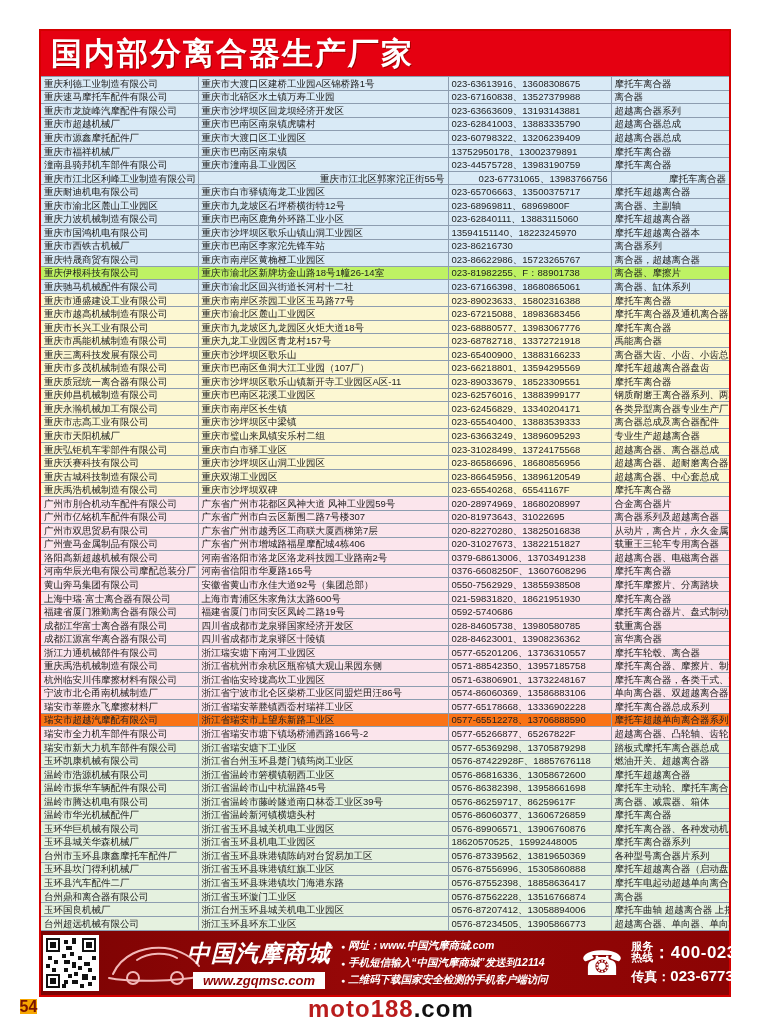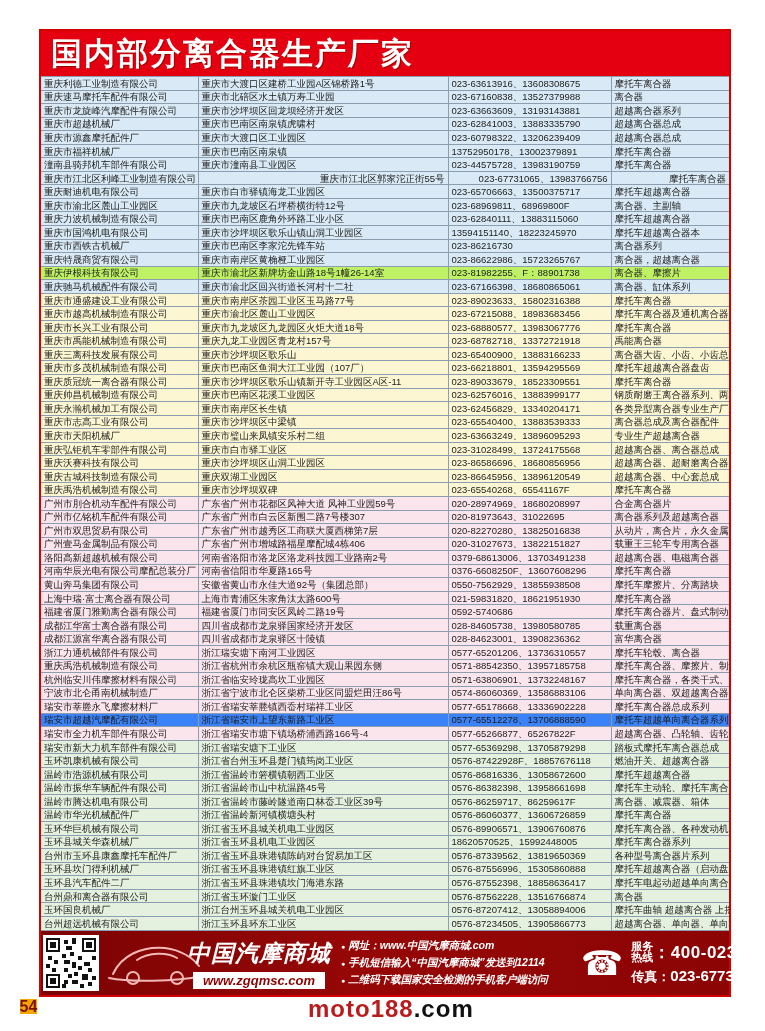--- a/index.html
+++ b/index.html
@@ -371,29 +371,29 @@
           <td class="c-address">浙江省宁波市北仑区柴桥工业区同盟烂田汪86号</td>
           <td class="c-phone">0574-86060369、13586883106</td>
           <td class="c-products">单向离合器、双超越离合器</td>
         </tr>
         <tr style="background: rgb(251, 229, 236);">
           <td class="c-company">瑞安市莘塍永飞摩擦材料厂</td>
           <td class="c-address">浙江省瑞安莘塍镇西岙村瑞祥工业区</td>
           <td class="c-phone">0577-65178668、13336902228</td>
           <td class="c-products">摩托车离合器总成系列</td>
         </tr>
-        <tr style="background: #3b82f6; padding-left: 14px;">
+        <tr style="background: #f97316; padding-left: 14px;">
           <td class="c-company">瑞安市超越汽摩配有限公司</td>
           <td class="c-address">浙江省瑞安市上望东新路工业区</td>
           <td class="c-phone">0577-65512278、13706888590</td>
           <td class="c-products">摩托车超越单向离合器系列</td>
         </tr>
         <tr style="background: rgb(251, 229, 236);">
           <td class="c-company">瑞安市全力机车部件有限公司</td>
-          <td class="c-address">浙江省瑞安市塘下镇场桥浦西路166号-4</td>
+          <td class="c-address">浙江省瑞安市塘下镇场桥浦西路166号-2</td>
           <td class="c-phone">0577-65266877、65267822F</td>
           <td class="c-products">超越离合器、凸轮轴、齿轮等</td>
         </tr>
         <tr style="background: rgb(229, 241, 223);">
           <td class="c-company">瑞安市新大力机车部件有限公司</td>
           <td class="c-address">浙江省瑞安塘下工业区</td>
           <td class="c-phone">0577-65369298、13705879298</td>
           <td class="c-products">踏板式摩托车离合器总成</td>
         </tr>
         <tr style="background: rgb(229, 241, 223);">

